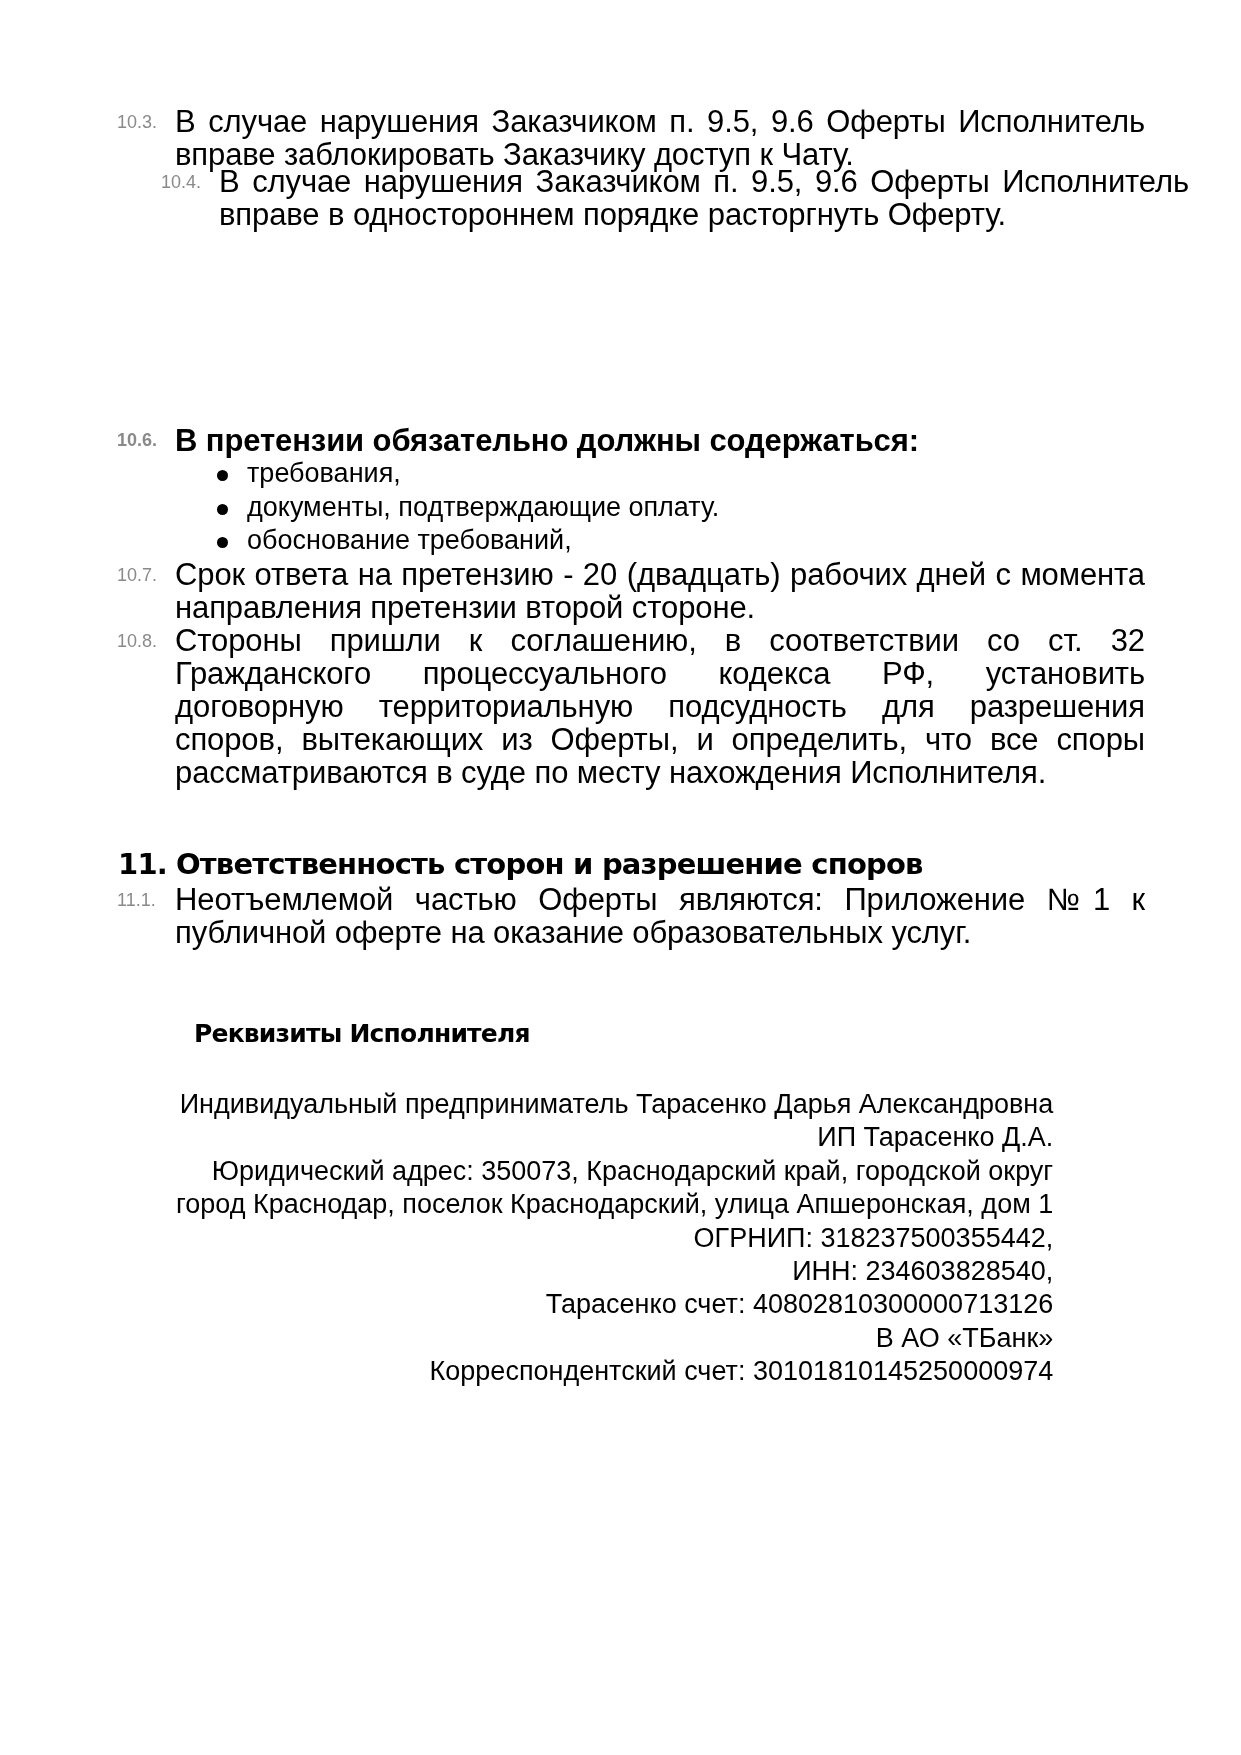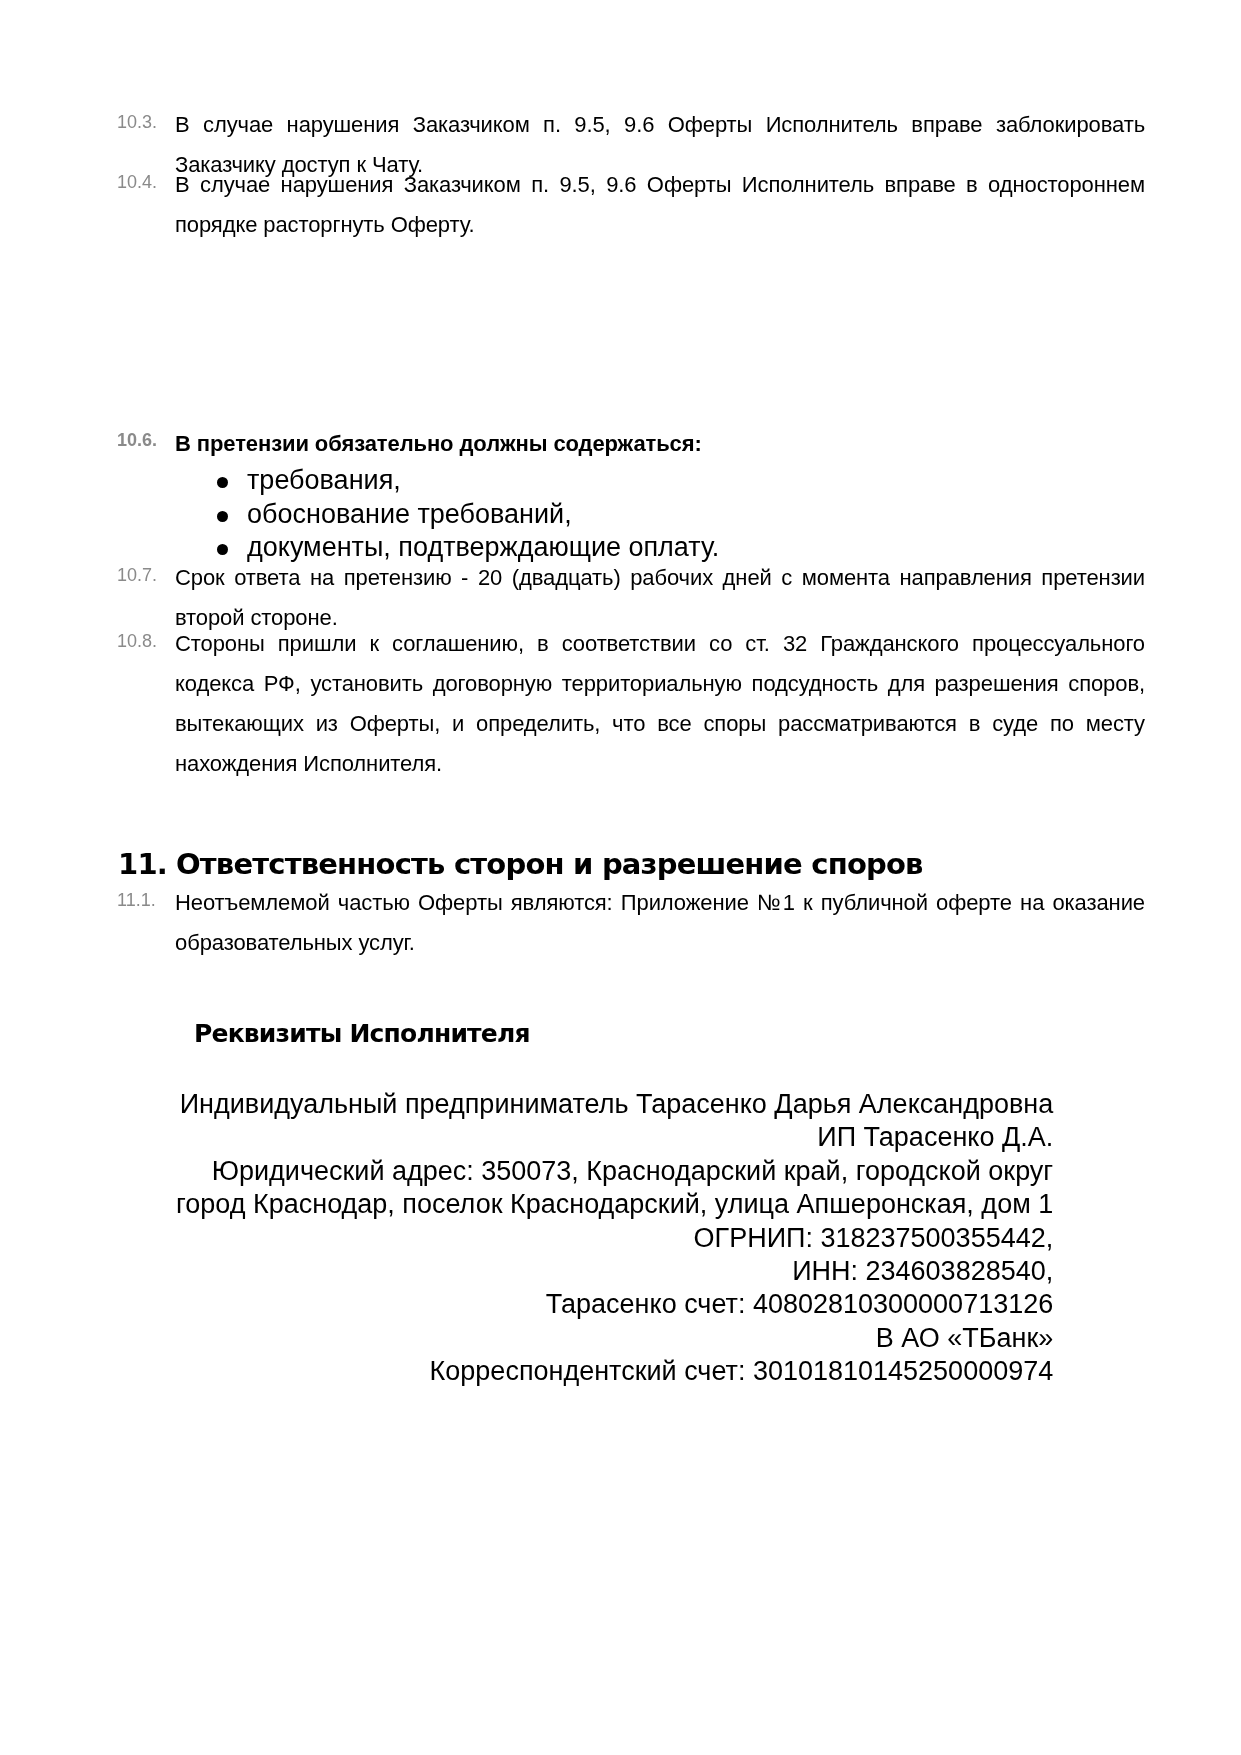--- a/index.html
+++ b/index.html
@@ -34,22 +34,22 @@
       font-size: 18px;
       color: #8a8a8a;
       font-family: "Liberation Sans", sans-serif;
     }
     .num.bold {
       font-weight: bold;
       top: 6px;
     }
     .text {
       margin-left: 58px;
-      font-size: 22px;
-      line-height: 40px;
+      font-size: 31px;
+      line-height: 33px;
       text-align: justify;
       text-align-last: left;
       letter-spacing: -0.1px;
     }
     .text.bold {
       font-weight: bold;
     }
     .bullets {
       list-style: none;
       margin: 0;
@@ -108,33 +108,33 @@
 </head>
 <body>
 
 <div class="page">
 
   <div class="item" style="top:105px;">
     <span class="num">10.3.</span>
     <div class="text">В случае нарушения Заказчиком п. 9.5, 9.6 Оферты Исполнитель вправе заблокировать Заказчику доступ к Чату.</div>
   </div>
 
-  <div class="item" style="top:165px;">
+  <div class="item" style="top:165px;margin-left:44px;">
     <span class="num">10.4.</span>
     <div class="text">В случае нарушения Заказчиком п. 9.5, 9.6 Оферты Исполнитель вправе в одностороннем порядке расторгнуть Оферту.</div>
   </div>
 
 
   <div class="item" style="top:424px;">
     <span class="num bold">10.6.</span>
     <div class="text bold">В претензии обязательно должны содержаться:</div>
     <ul class="bullets">
       <li><span class="dot"></span><span>требования,</span></li>
+      <li><span class="dot"></span><span>документы, подтверждающие оплату.</span></li>
       <li><span class="dot"></span><span>обоснование требований,</span></li>
-      <li><span class="dot"></span><span>документы, подтверждающие оплату.</span></li>
     </ul>
   </div>
 
   <div class="item" style="top:558px;">
     <span class="num">10.7.</span>
     <div class="text">Срок ответа на претензию - 20 (двадцать) рабочих дней с момента направления претензии второй стороне.</div>
   </div>
 
   <div class="item" style="top:624px;">
     <span class="num">10.8.</span>

